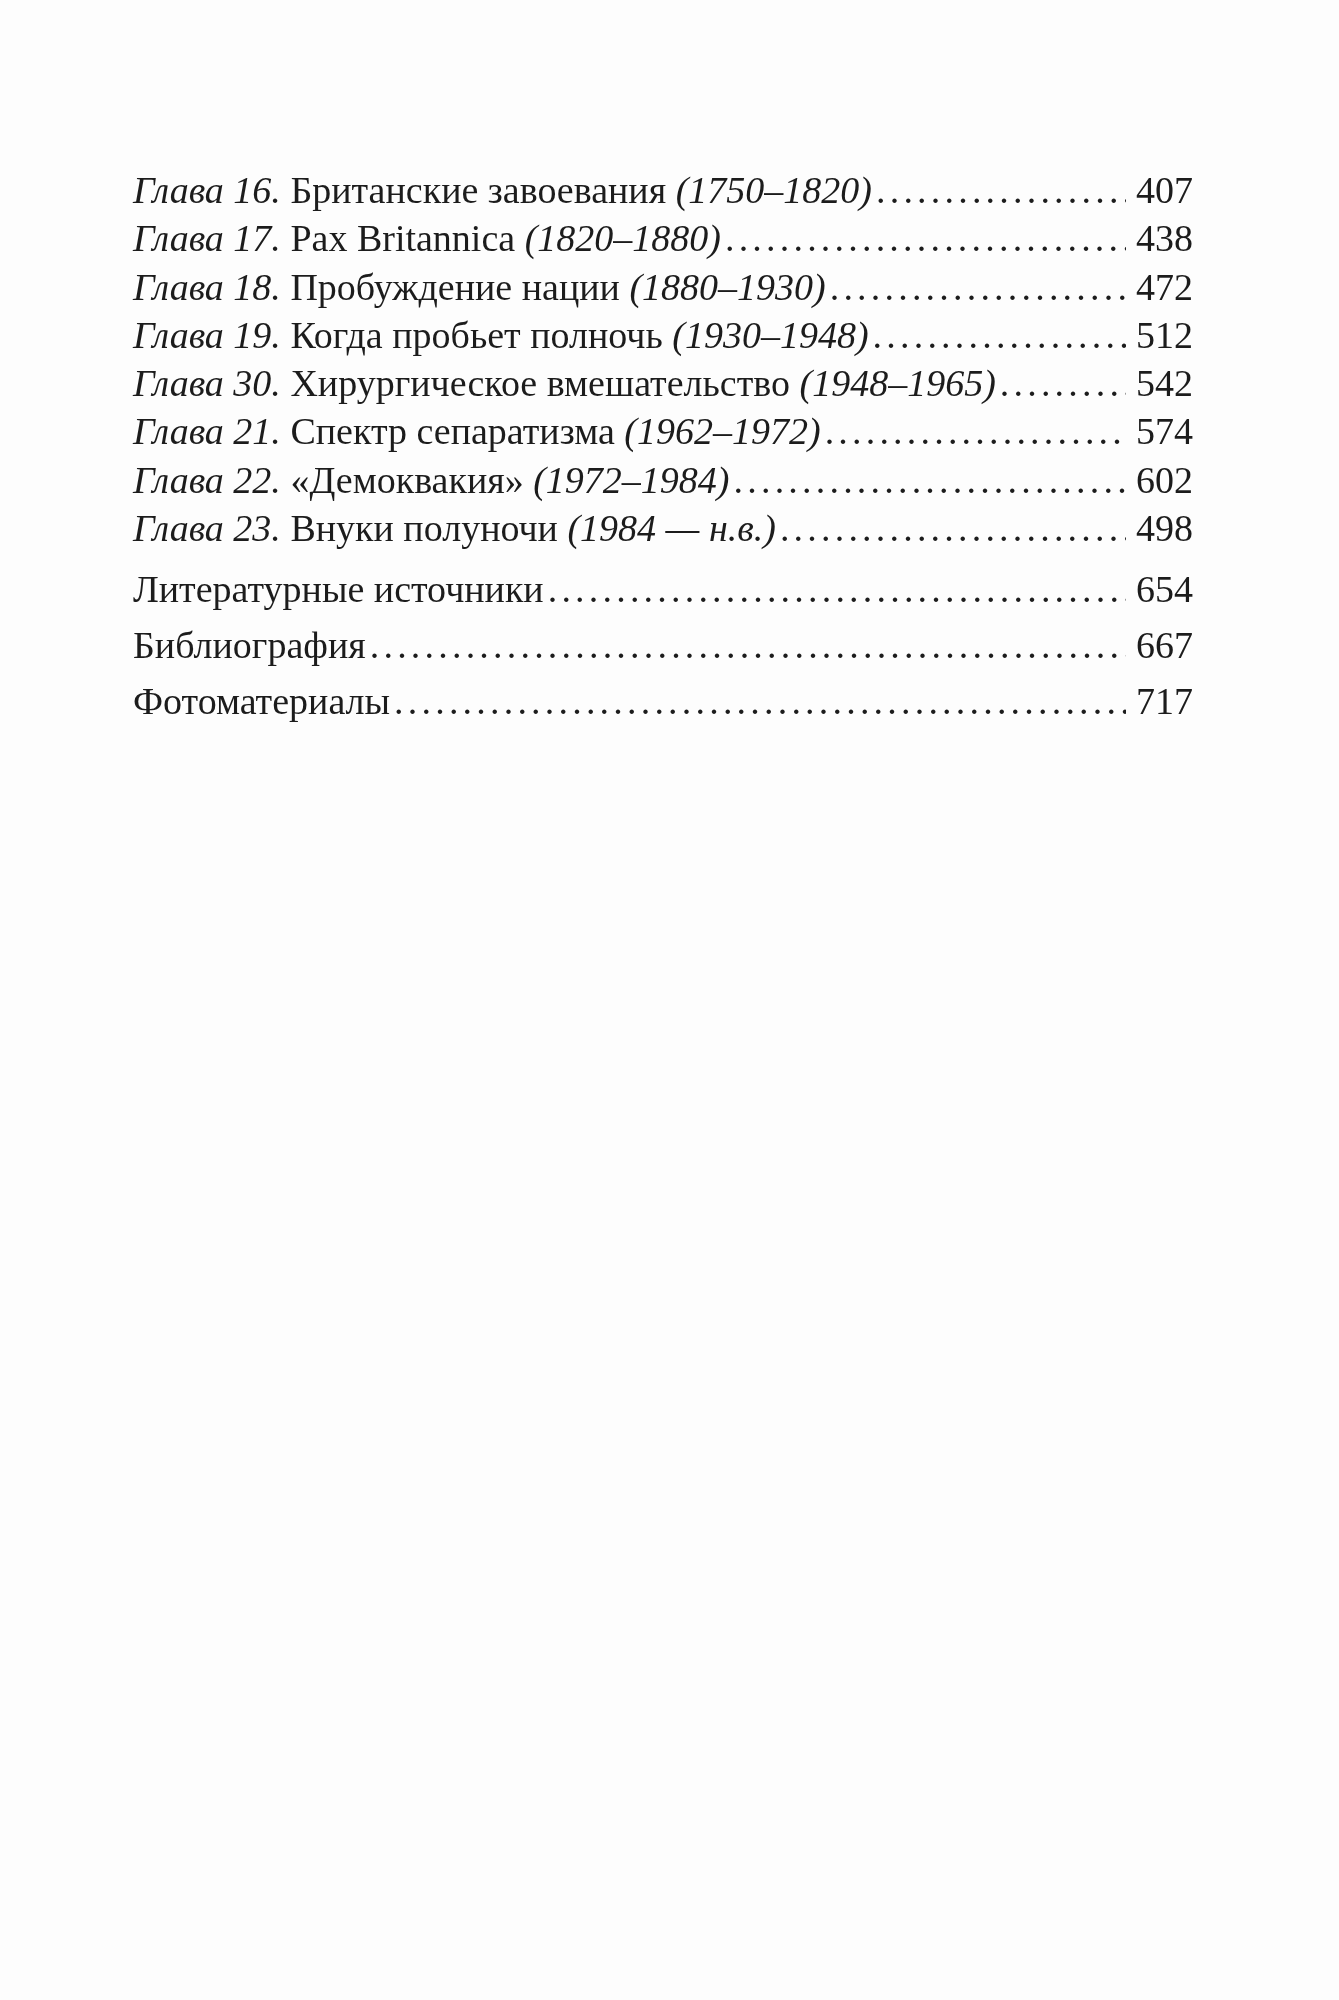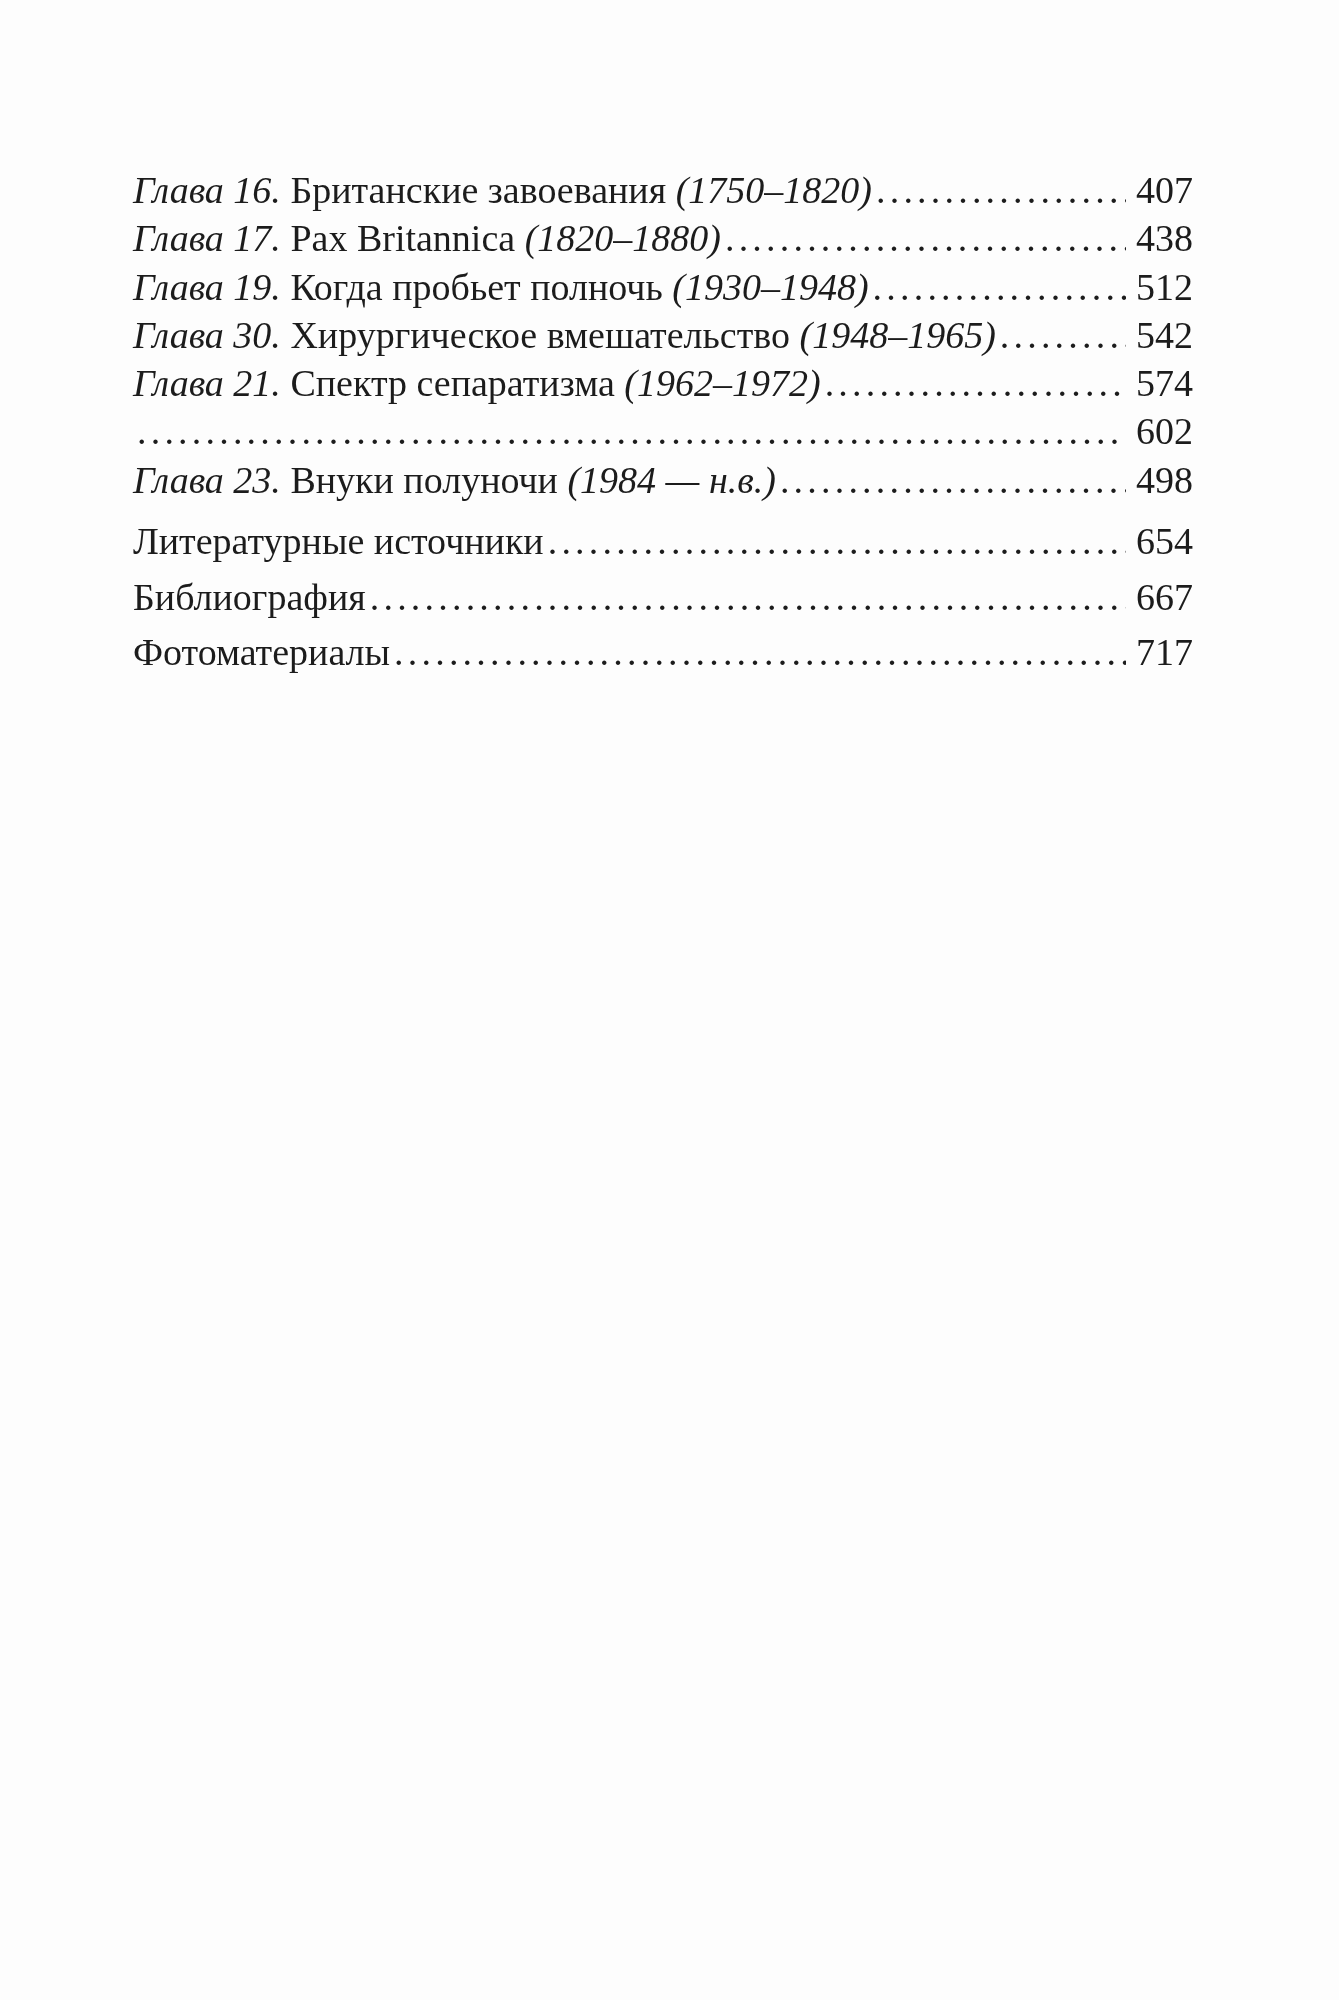--- a/index.html
+++ b/index.html
@@ -70,40 +70,46 @@
           <span class="leader"></span>
           <span class="pagenum">407</span>
         </div>
 
         <div class="toc-row">
           <span class="entry"><span class="chapter-label">Глава 17.</span> <span class="chapter-title">Pax Britannica</span> <span class="chapter-dates">(1820–1880)</span></span>
           <span class="leader"></span>
           <span class="pagenum">438</span>
         </div>
 
+        <div class="toc-row">
+          <span class="entry"><span class="chapter-label">Глава 18.</span> <span class="chapter-title">Пробуждение нации</span> <span class="chapter-dates">(1880–1930)</span></span>
+          <span class="leader"></span>
+          <span class="pagenum">472</span>
+        </div>
 
         <div class="toc-row">
           <span class="entry"><span class="chapter-label">Глава 19.</span> <span class="chapter-title">Когда пробьет полночь</span> <span class="chapter-dates">(1930–1948)</span></span>
           <span class="leader"></span>
           <span class="pagenum">512</span>
         </div>
 
         <div class="toc-row">
           <span class="entry"><span class="chapter-label">Глава 30.</span> <span class="chapter-title">Хирургическое вмешательство</span> <span class="chapter-dates">(1948–1965)</span></span>
           <span class="leader"></span>
           <span class="pagenum">542</span>
         </div>
 
         <div class="toc-row">
           <span class="entry"><span class="chapter-label">Глава 21.</span> <span class="chapter-title">Спектр сепаратизма</span> <span class="chapter-dates">(1962–1972)</span></span>
           <span class="leader"></span>
           <span class="pagenum">574</span>
         </div>
 
         <div class="toc-row">
+          <span class="entry"><span class="chapter-label">Глава 22.</span> <span class="chapter-title">«Демоквакия»</span> <span class="chapter-dates">(1972–1984)</span></span>
           <span class="leader"></span>
           <span class="pagenum">602</span>
         </div>
 
         <div class="toc-row">
           <span class="entry"><span class="chapter-label">Глава 23.</span> <span class="chapter-title">Внуки полуночи</span> <span class="chapter-dates">(1984 — н.в.)</span></span>
           <span class="leader"></span>
           <span class="pagenum">498</span>
         </div>
       </div>

